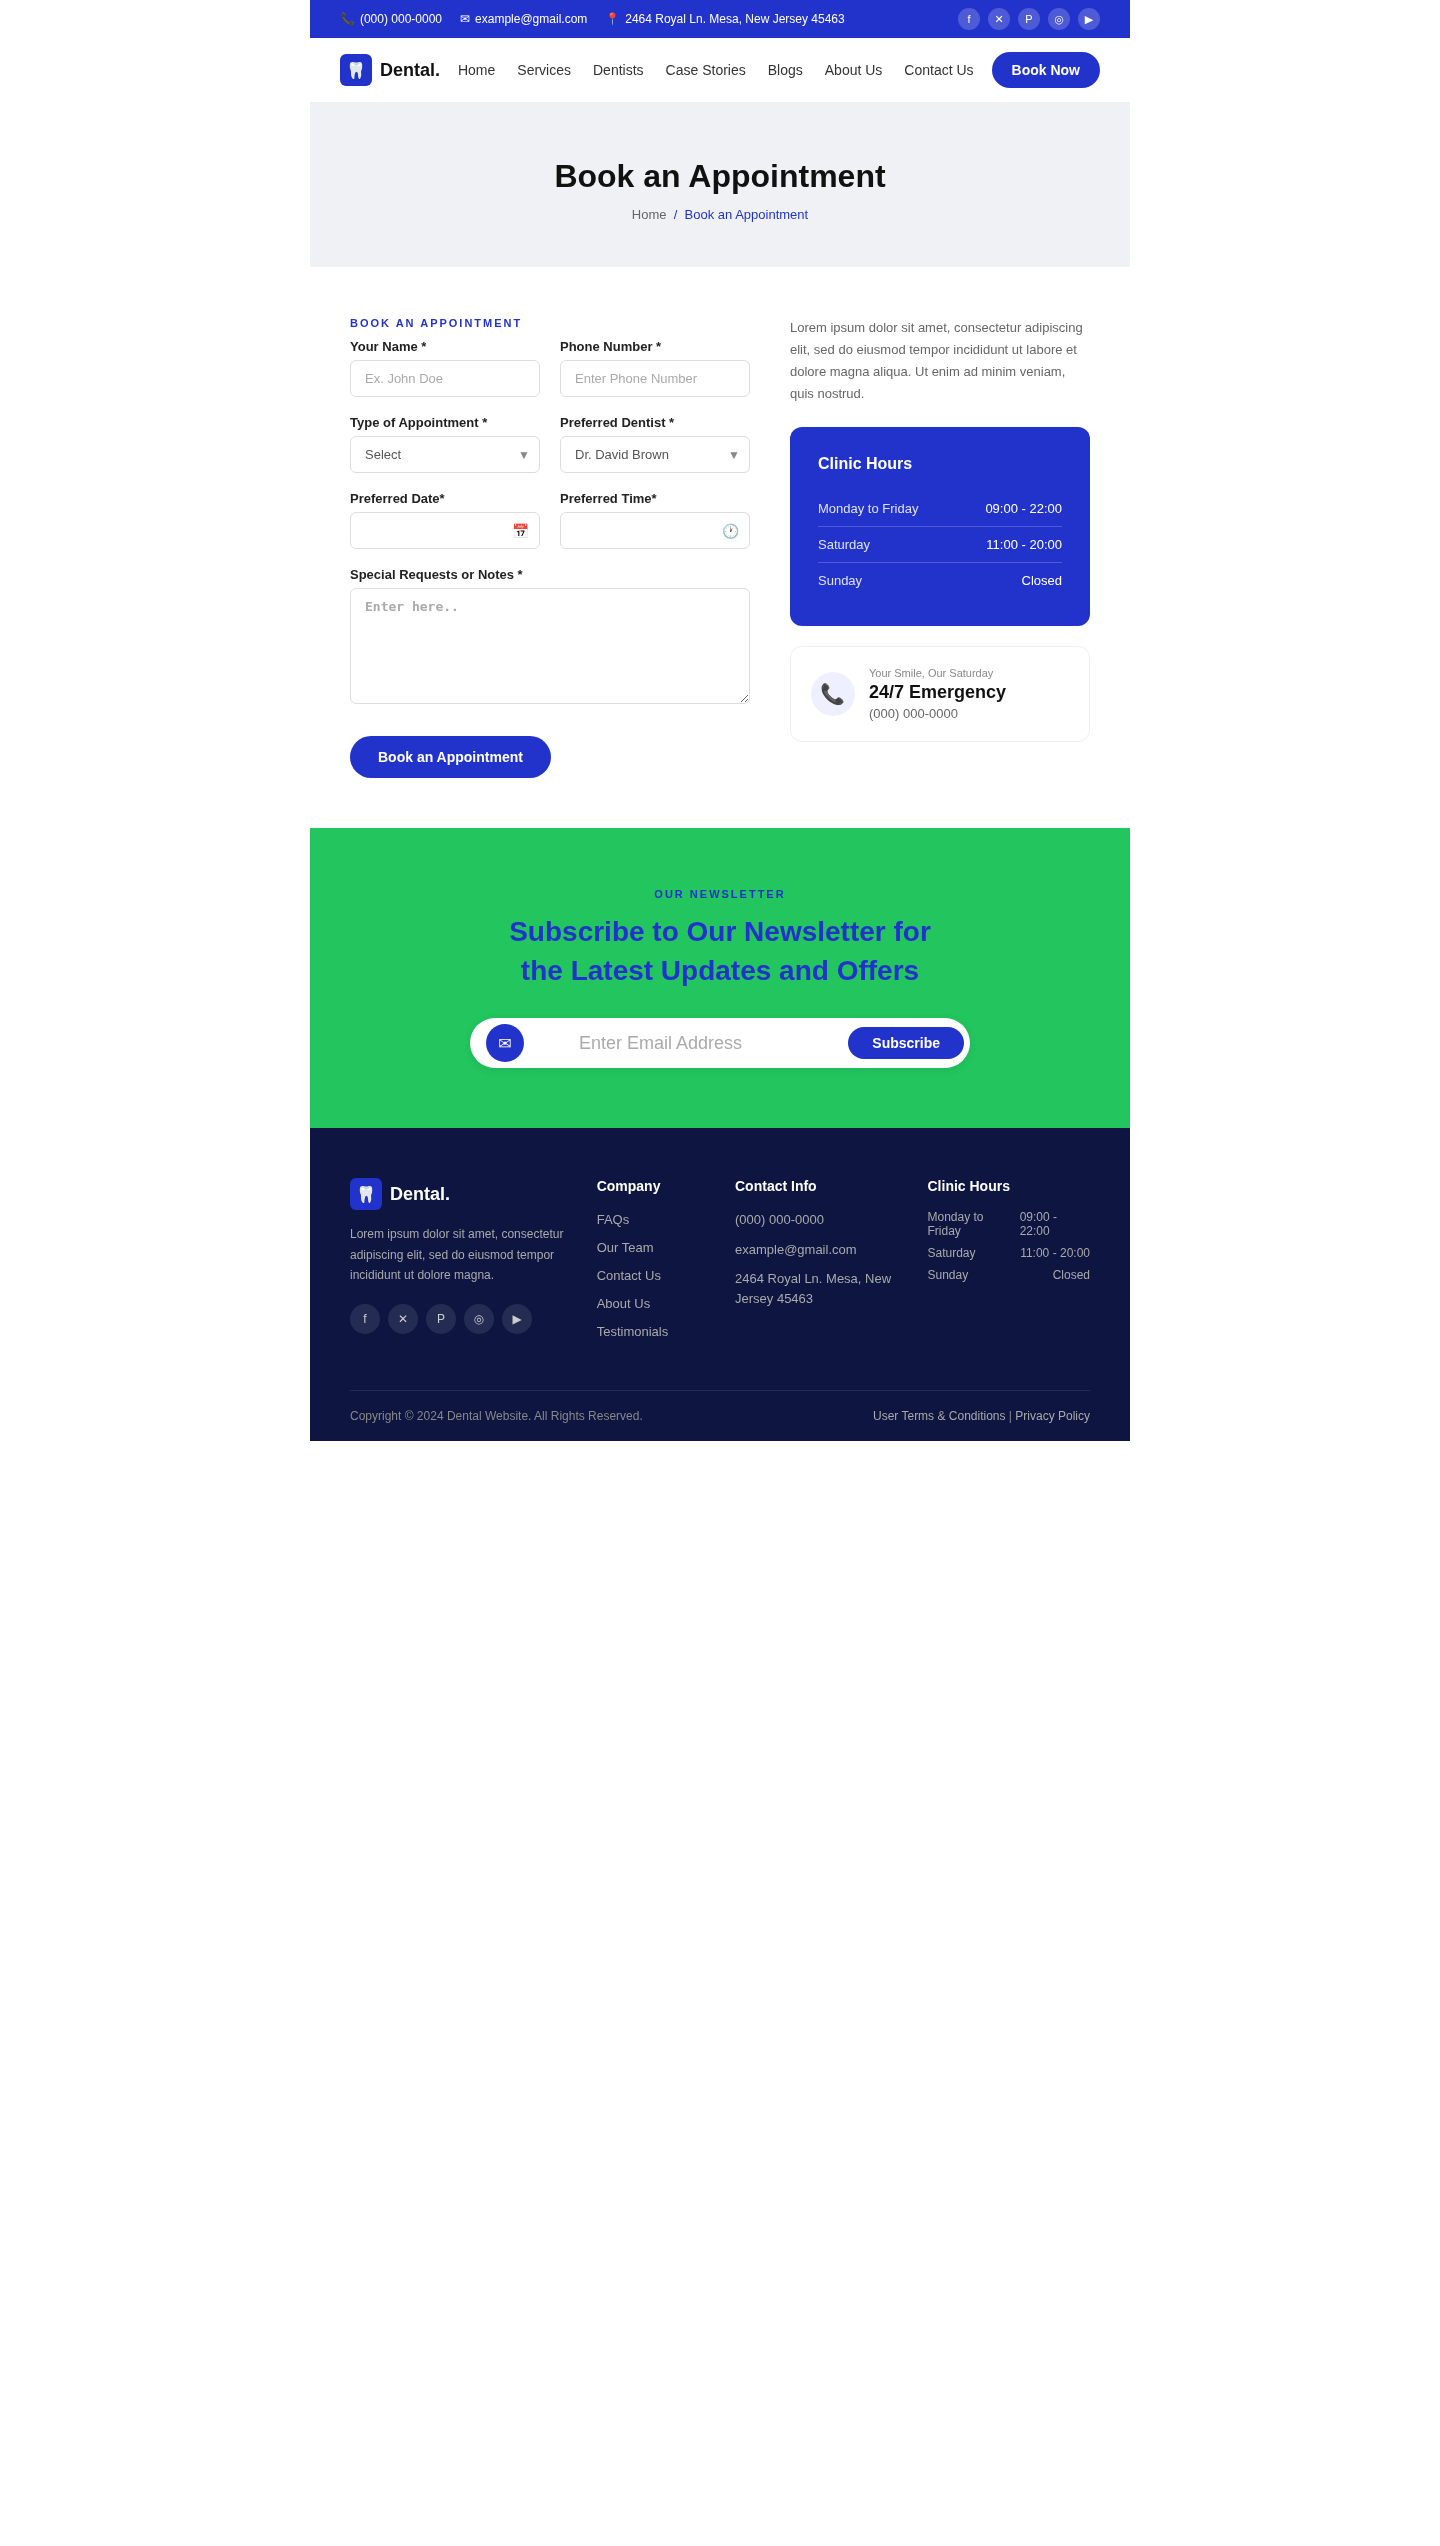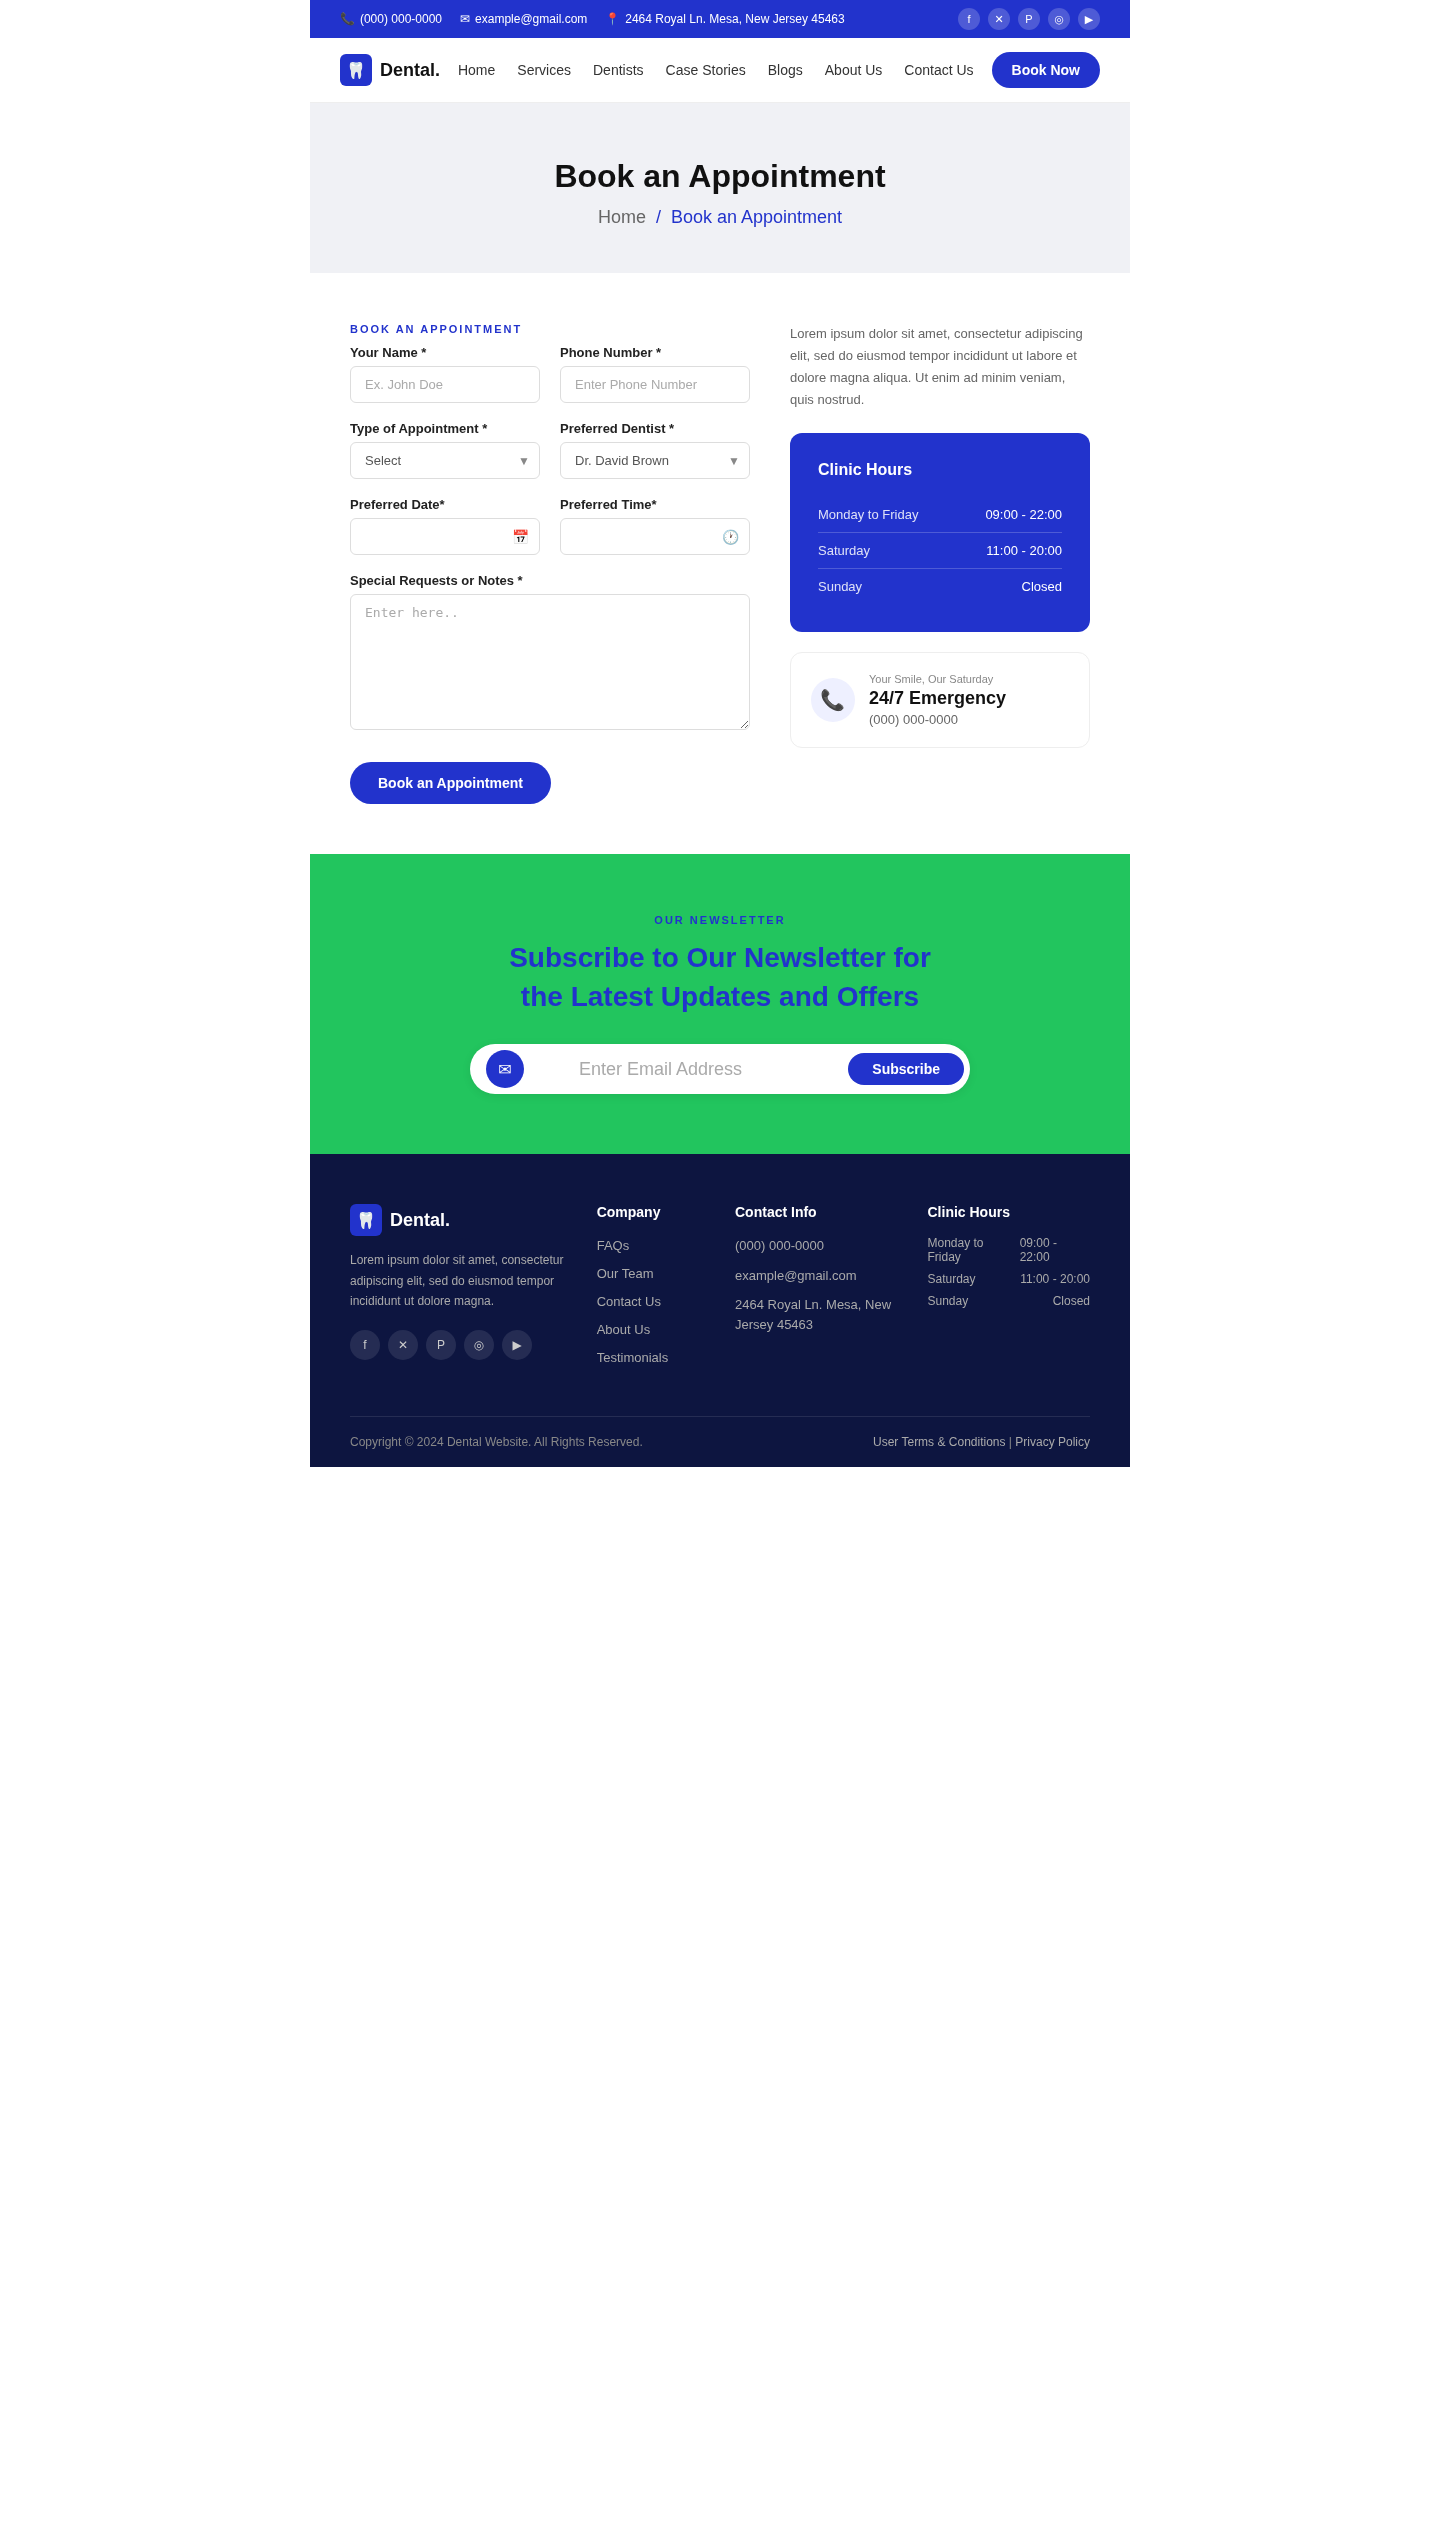--- a/index.html
+++ b/index.html
@@ -38,42 +38,42 @@
     .btn-booknow {
       background: #2233cc; color: #fff; border: none; padding: 10px 20px;
       border-radius: 25px; font-size: 14px; cursor: pointer; font-weight: 600;
     }
 
     
     .hero-banner {
       background: #f0f1f5; text-align: center; padding: 55px 20px 45px;
     }
     .hero-banner h1 { font-size: 32px; font-weight: 800; color: #111; margin-bottom: 12px; }
-    .breadcrumb { font-size: 18px; color: #666; }
+    .breadcrumb { font-size: 13px; color: #666; }
     .breadcrumb a { color: #666; text-decoration: none; }
     .breadcrumb span { color: #2233cc; }
 
     
     .main-content { padding: 50px 40px; display: flex; gap: 40px; }
     .form-section { flex: 1.2; }
     .sidebar-section { flex: 0.9; }
 
     .section-label { font-size: 11px; font-weight: 700; letter-spacing: 2px; color: #2233cc; text-transform: uppercase; margin-bottom: 10px; }
     .section-title { font-size: 26px; font-weight: 800; color: #111; line-height: 1.3; margin-bottom: 20px; }
     .section-title span { color: #2233cc; }
 
     .form-row { display: flex; gap: 20px; margin-bottom: 18px; }
     .form-group { flex: 1; }
     .form-group label { display: block; font-size: 13px; font-weight: 600; color: #222; margin-bottom: 6px; }
     .form-group input, .form-group select, .form-group textarea {
       width: 100%; padding: 10px 14px; border: 1px solid #ddd; border-radius: 6px;
       font-size: 13px; color: #555; outline: none; background: #fff;
     }
     .form-group input::placeholder, .form-group textarea::placeholder { color: #aaa; }
-    .form-group textarea { height: 136px; resize: vertical; }
+    .form-group textarea { height: 116px; resize: vertical; font-weight: bold; }
     .form-group .input-with-icon { position: relative; }
     .form-group .input-with-icon input { padding-right: 36px; }
     .form-group .input-icon {
       position: absolute; right: 10px; top: 50%; transform: translateY(-50%);
       color: #888; font-size: 14px;
     }
     .select-wrapper { position: relative; }
     .select-wrapper select { appearance: none; padding-right: 36px; }
     .select-arrow {
       position: absolute; right: 10px; top: 50%; transform: translateY(-50%);

